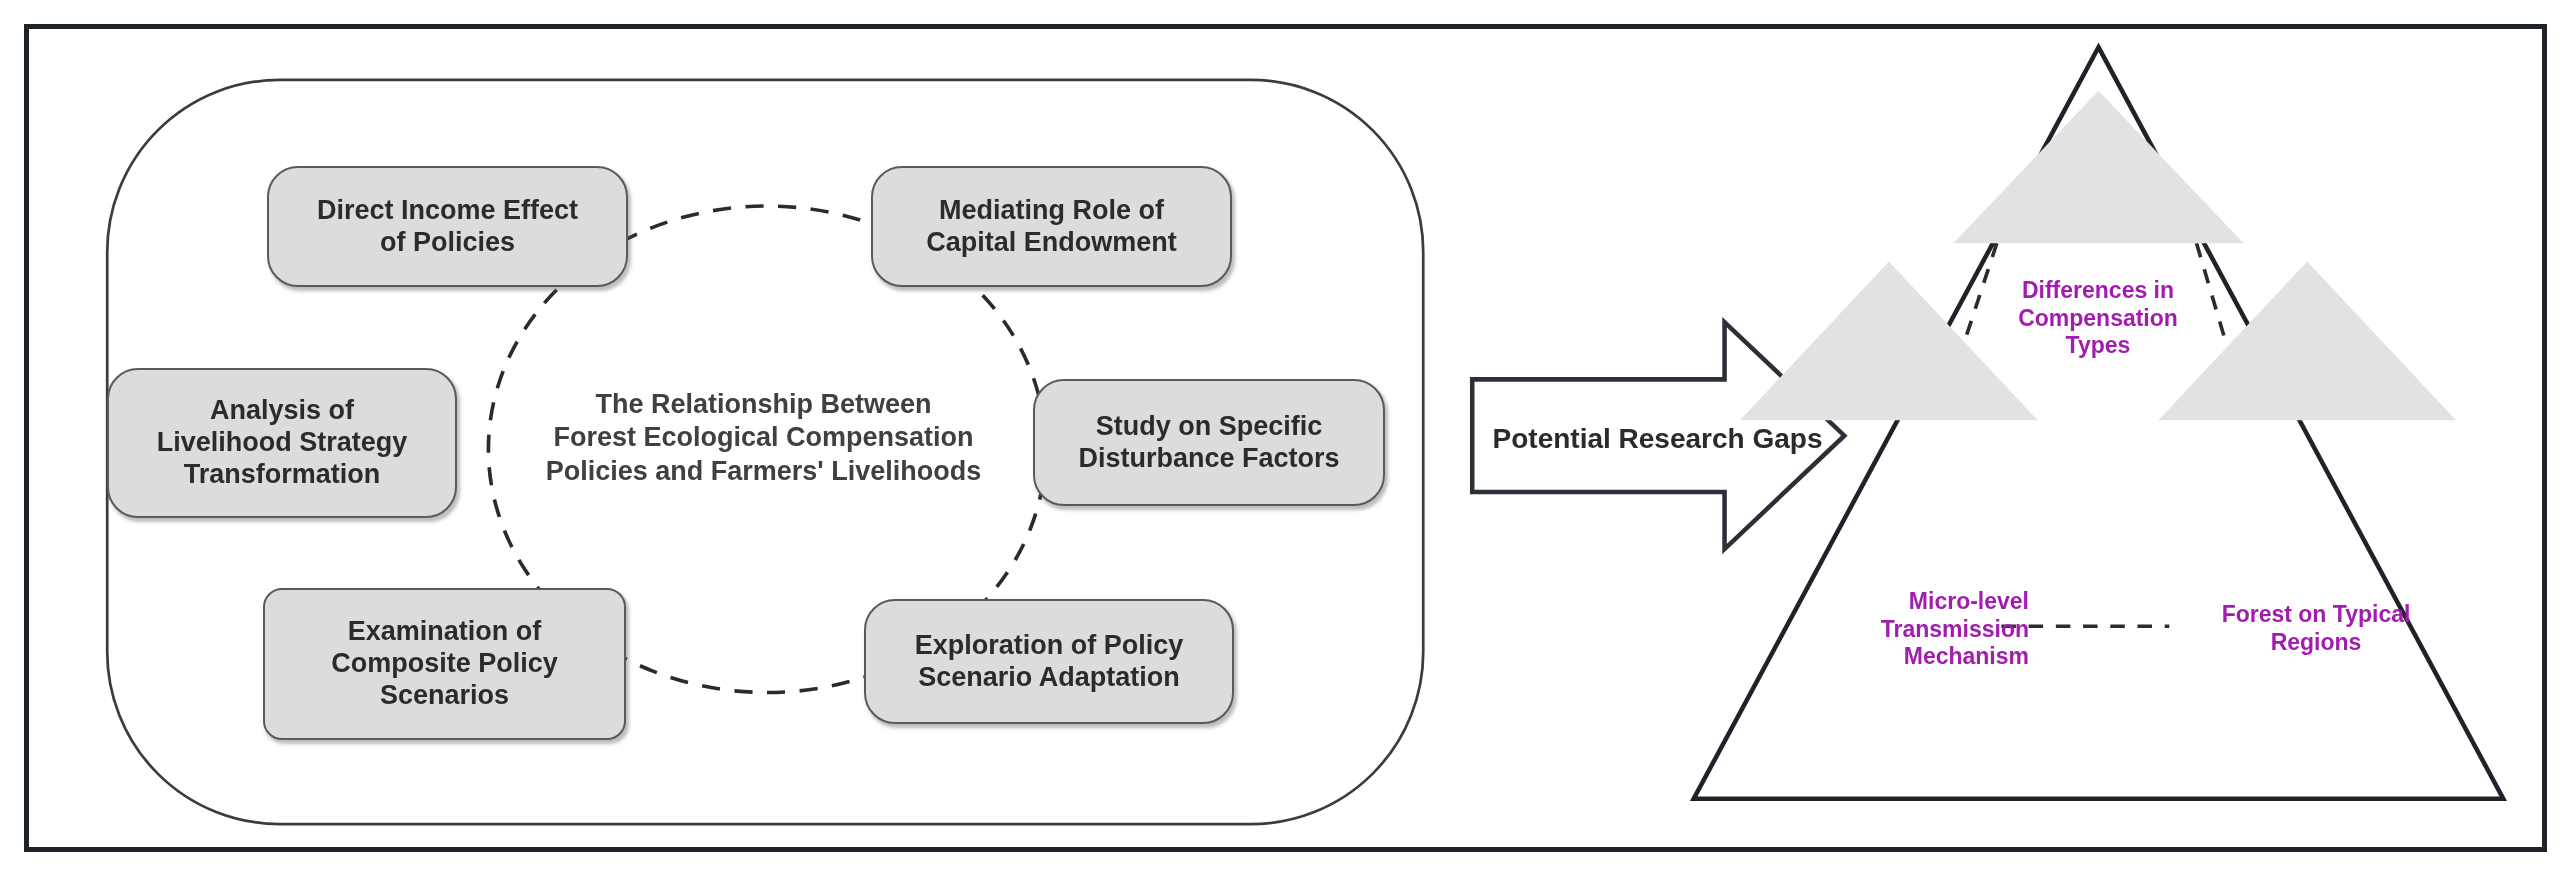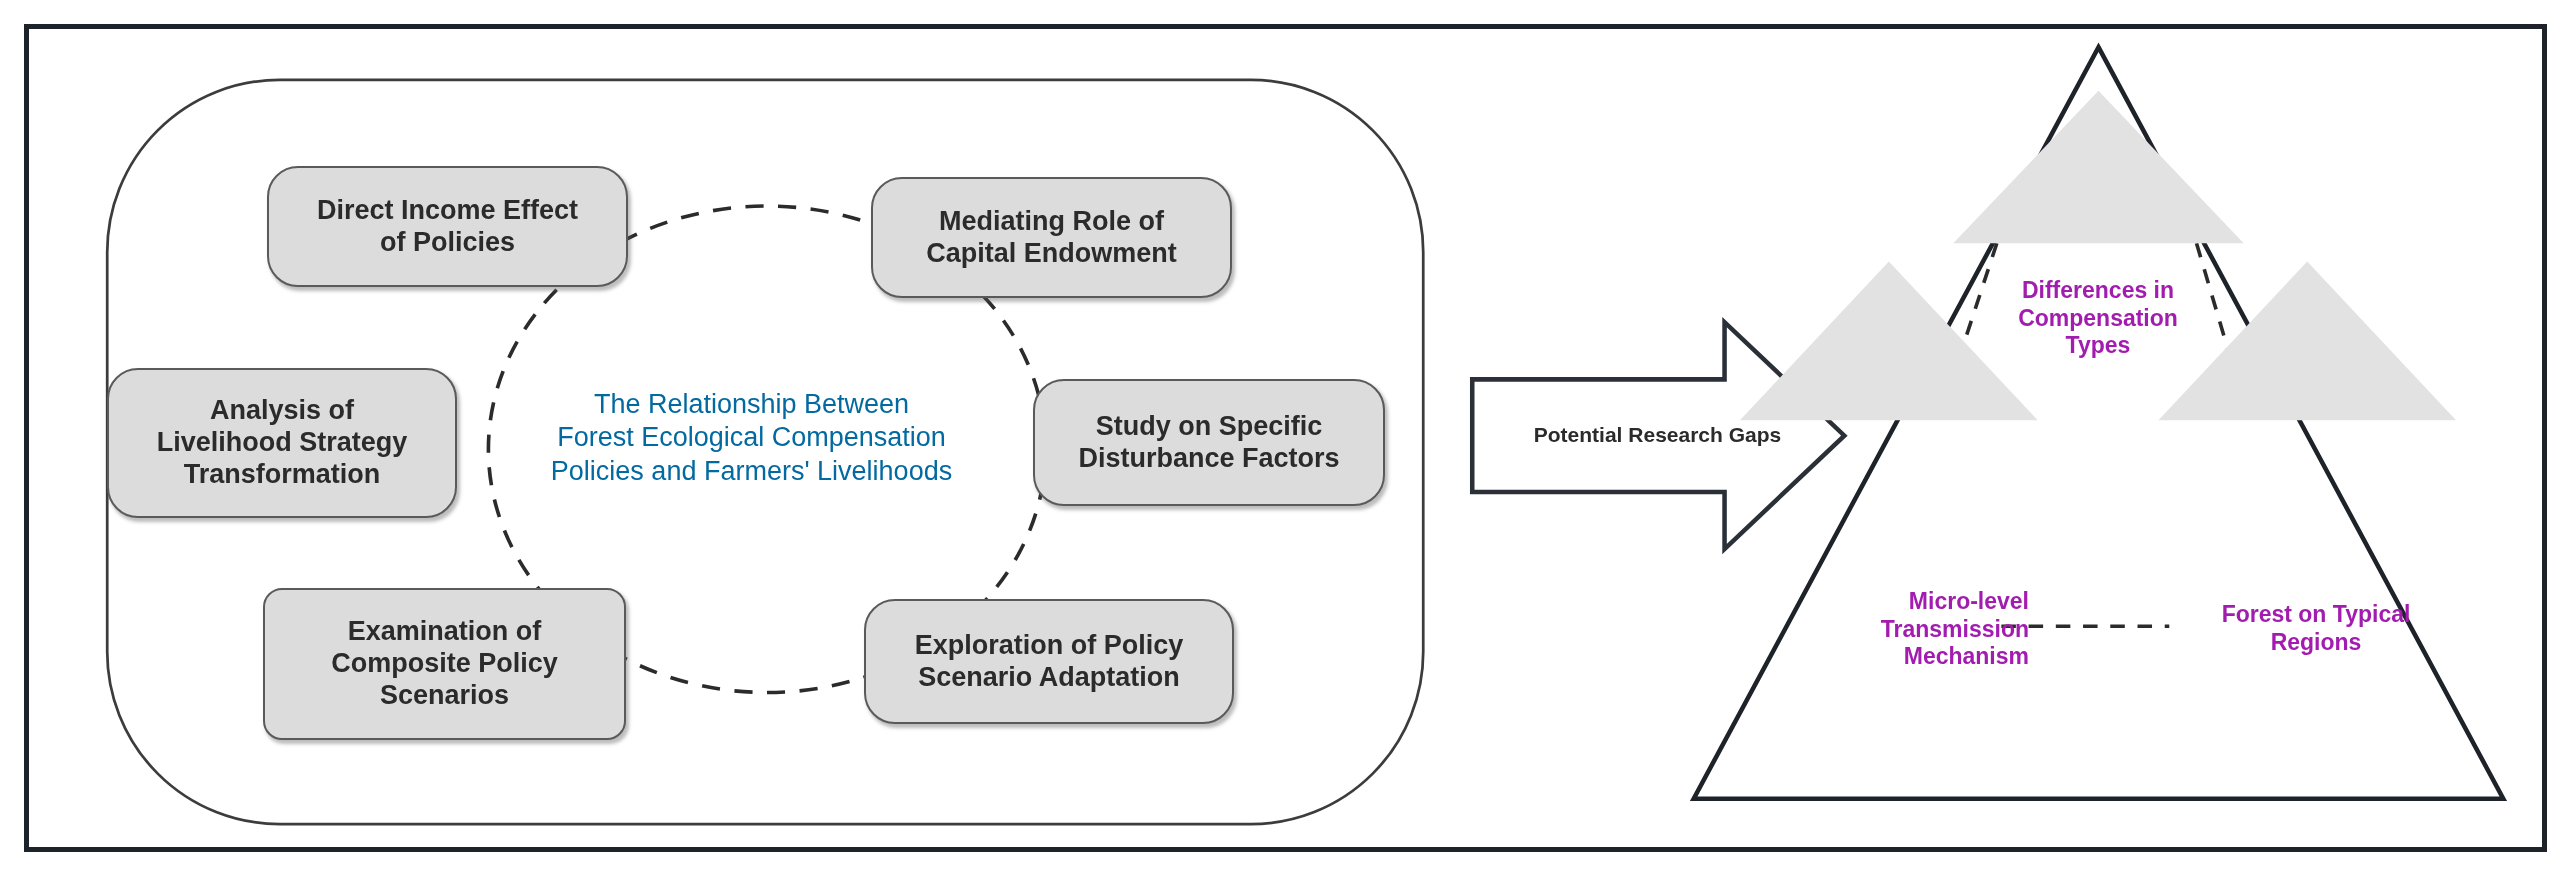--- a/index.html
+++ b/index.html
@@ -55,32 +55,33 @@
     font-weight: bold;
     font-size: 27px;
     line-height: 1.18;
     padding: 3.6px 9px;
     white-space: pre-line;
   }
   
   .center-label {
     position: absolute;
     text-align: center;
-    color: #0369a1;
-    font-weight: normal;
+    color: #404040;
+    font-weight: bold;
     font-size: 27px;
     line-height: 1.24;
     white-space: pre-line;
+    padding-left: 12px;
   }
   
   .arrow-label {
     position: absolute;
     color: #2b2b2b;
     font-weight: bold;
-    font-size: 21px;
+    font-size: 28px;
     white-space: nowrap;
     text-align: center;
   }
   
   .tri-label {
     position: absolute;
     text-align: center;
     color: #a21caf;
     font-weight: bold;
     font-size: 23px;
@@ -119,21 +120,21 @@
     <line x1="2205" y1="690" x2="2390" y2="690" stroke="#2b2b2b" stroke-width="4" stroke-dasharray="16 14"></line>
 
     <path d="M 2312 100 L 2472 268 L 2152 268 Z" fill="#e2e2e2" stroke="none"></path>
     <path d="M 2081 288 L 2245 463 L 1917 463 Z" fill="#e2e2e2" stroke="none"></path>
     <path d="M 2542 288 L 2706 463 L 2378 463 Z" fill="#e2e2e2" stroke="none"></path>
   </svg>
 
   <div class="pill" style="left:267px;  top:166px; width:361px; height:121px;">Direct Income Effect
 of Policies</div>
 
-  <div class="pill" style="left:871px;  top:166px; width:361px; height:121px;margin-top:11px;">Mediating Role of
+  <div class="pill" style="left:871px;  top:166px; width:361px; height:121px;">Mediating Role of
 Capital Endowment</div>
 
   <div class="pill" style="left:107px;  top:368px; width:350px; height:150px;">Analysis of
 Livelihood Strategy
 Transformation</div>
 
   <div class="pill" style="left:1033px; top:379px; width:352px; height:127px;">Study on Specific
 Disturbance Factors</div>
 
   <div class="pill" style="left:263px;  top:588px; width:363px; height:152px;border-radius:19px;">Examination of

